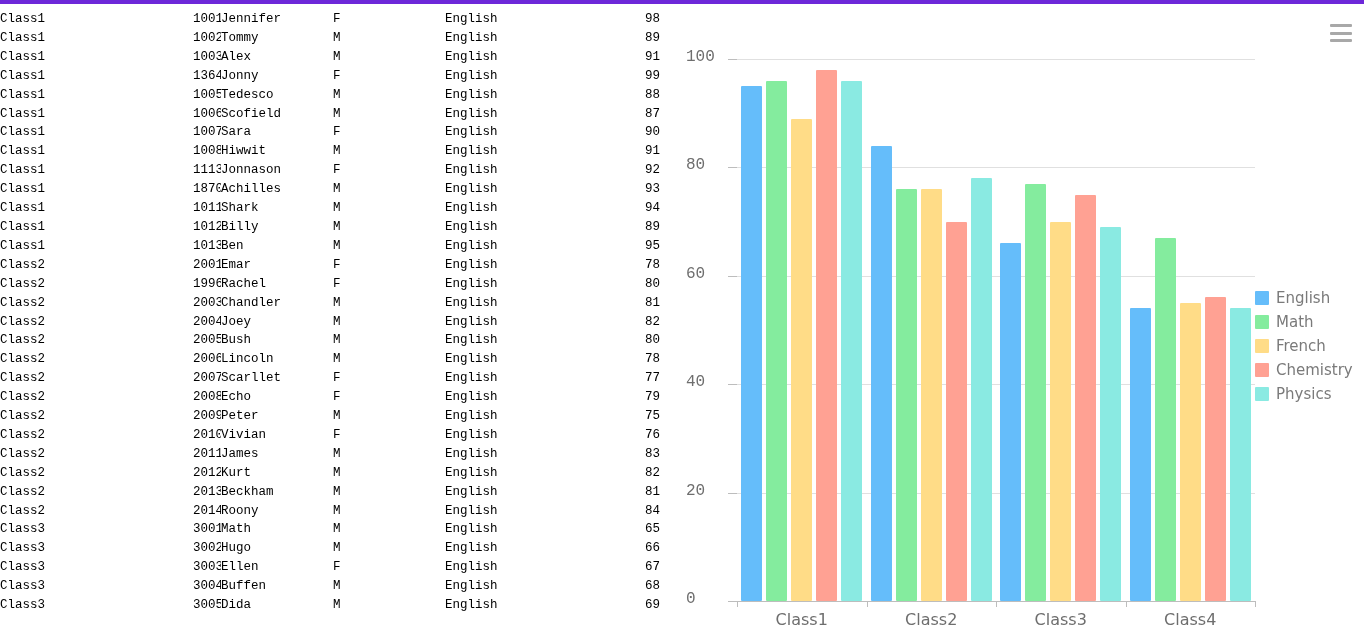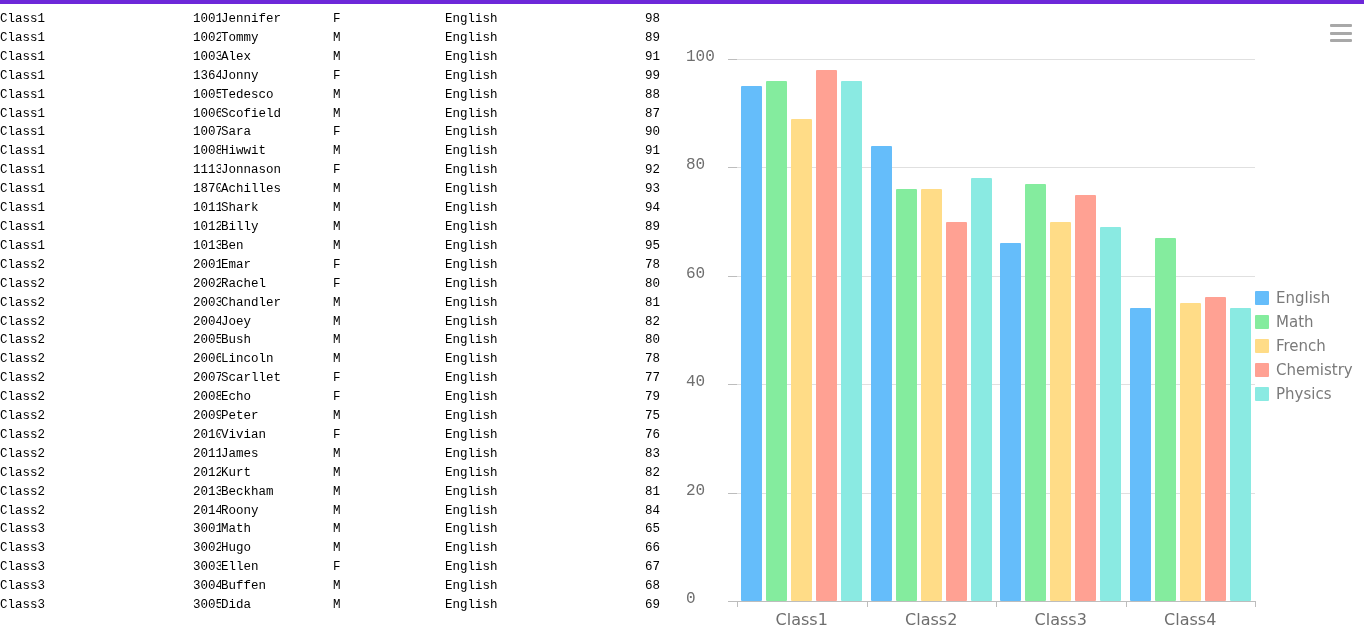--- a/index.html
+++ b/index.html
@@ -305,21 +305,21 @@
           <tr>
             <td class="c-class">Class2</td>
             <td class="c-id">2001</td>
             <td class="c-name">Emar</td>
             <td class="c-sex">F</td>
             <td class="c-subj">English</td>
             <td class="c-score">78</td>
           </tr>
           <tr>
             <td class="c-class">Class2</td>
-            <td class="c-id">2002</td>
+            <td class="c-id">1996</td>
             <td class="c-name">Rachel</td>
             <td class="c-sex">F</td>
             <td class="c-subj">English</td>
             <td class="c-score">80</td>
           </tr>
           <tr>
             <td class="c-class">Class2</td>
             <td class="c-id">2003</td>
             <td class="c-name">Chandler</td>
             <td class="c-sex">M</td>

